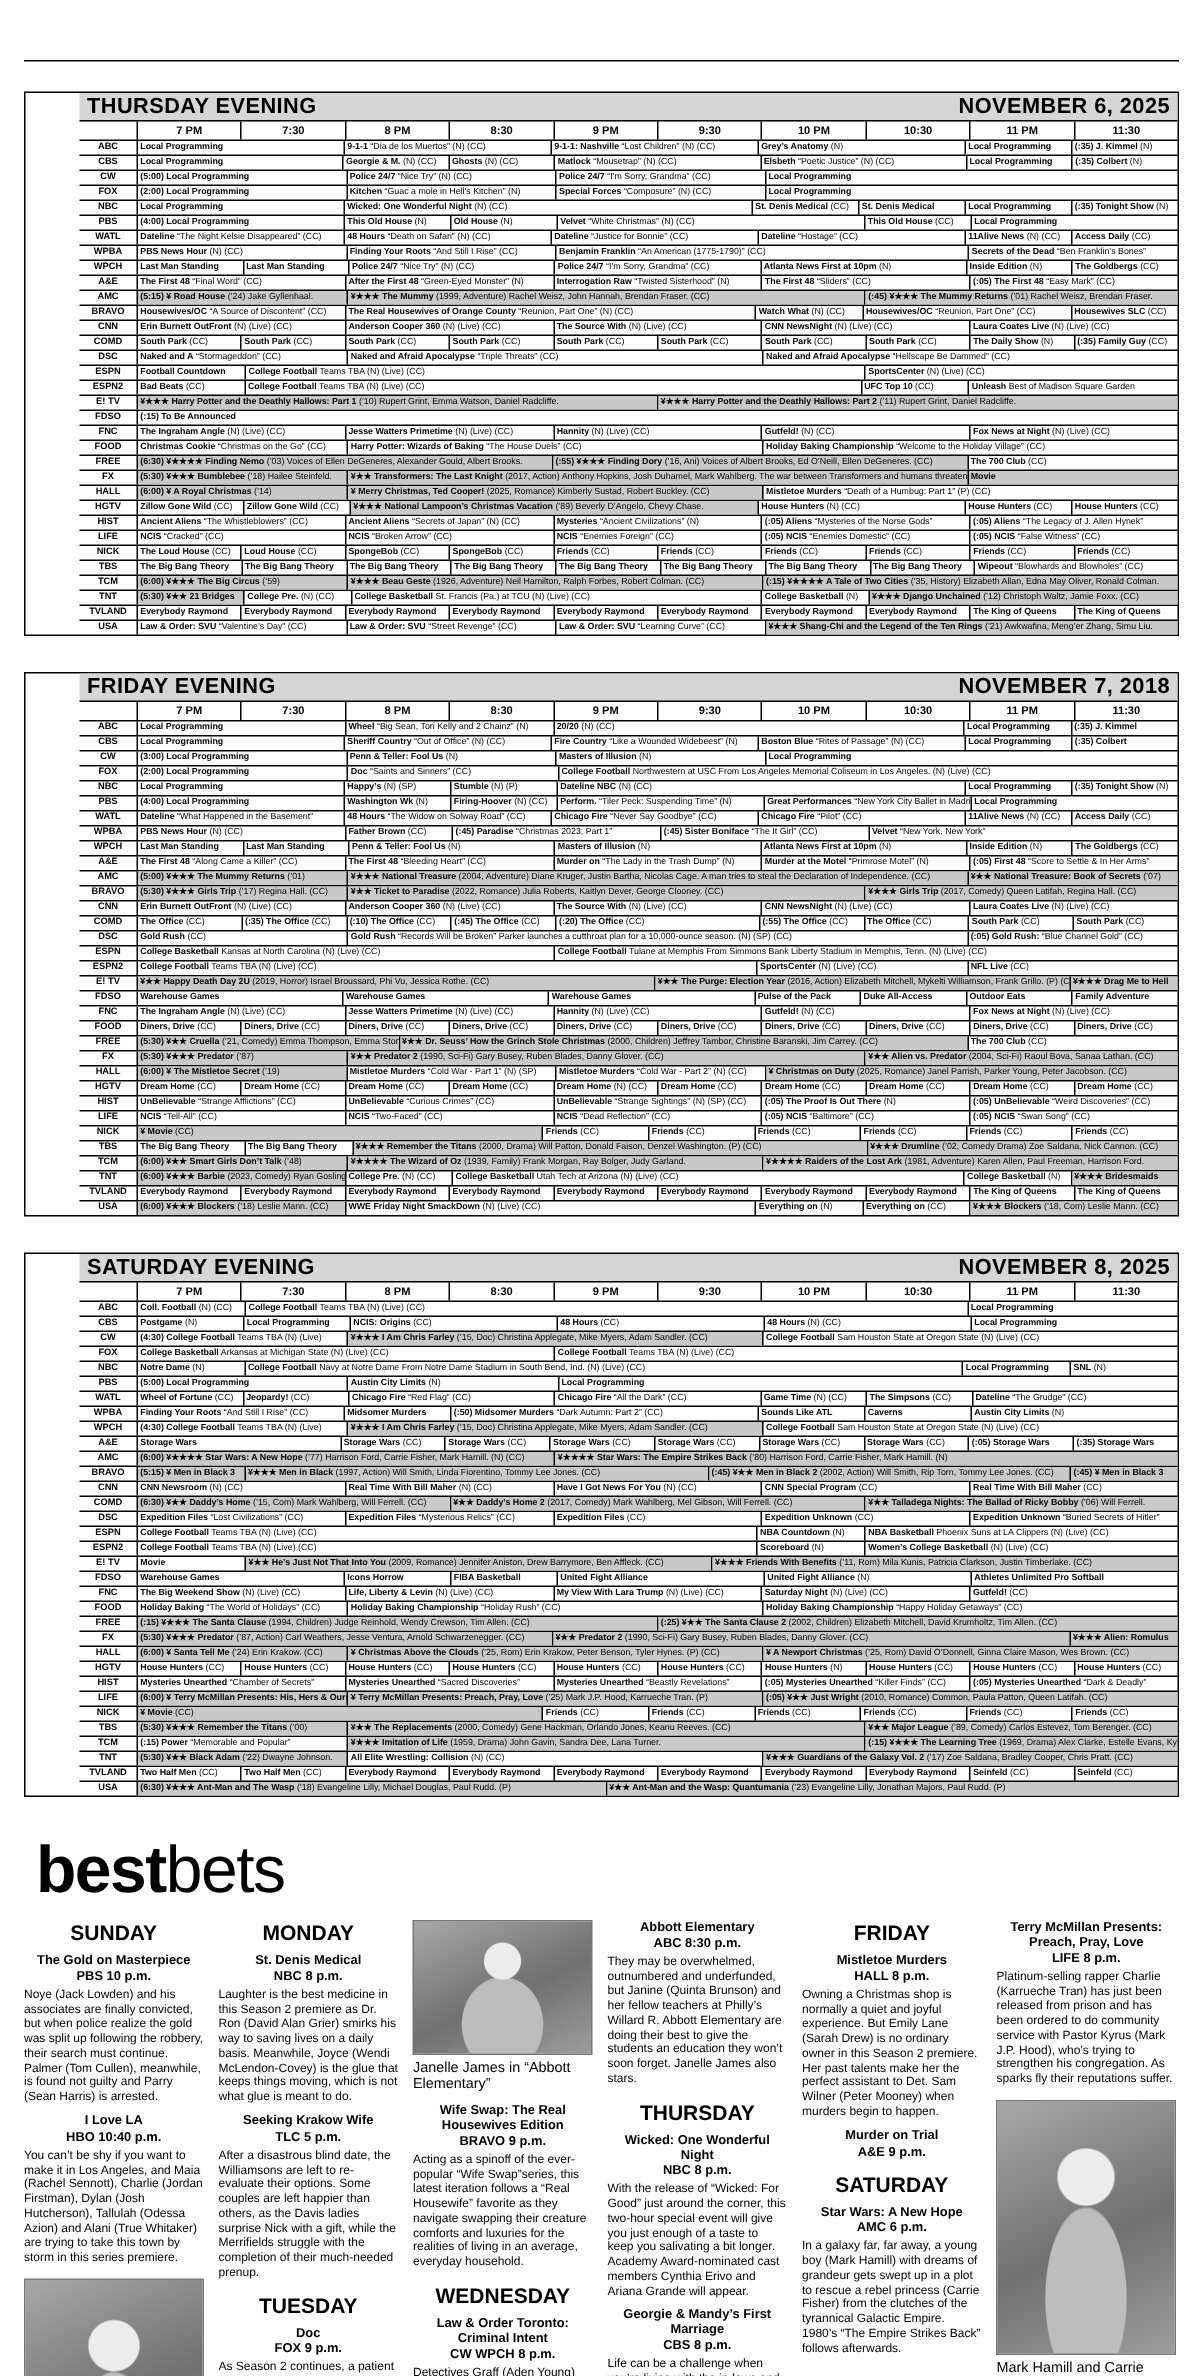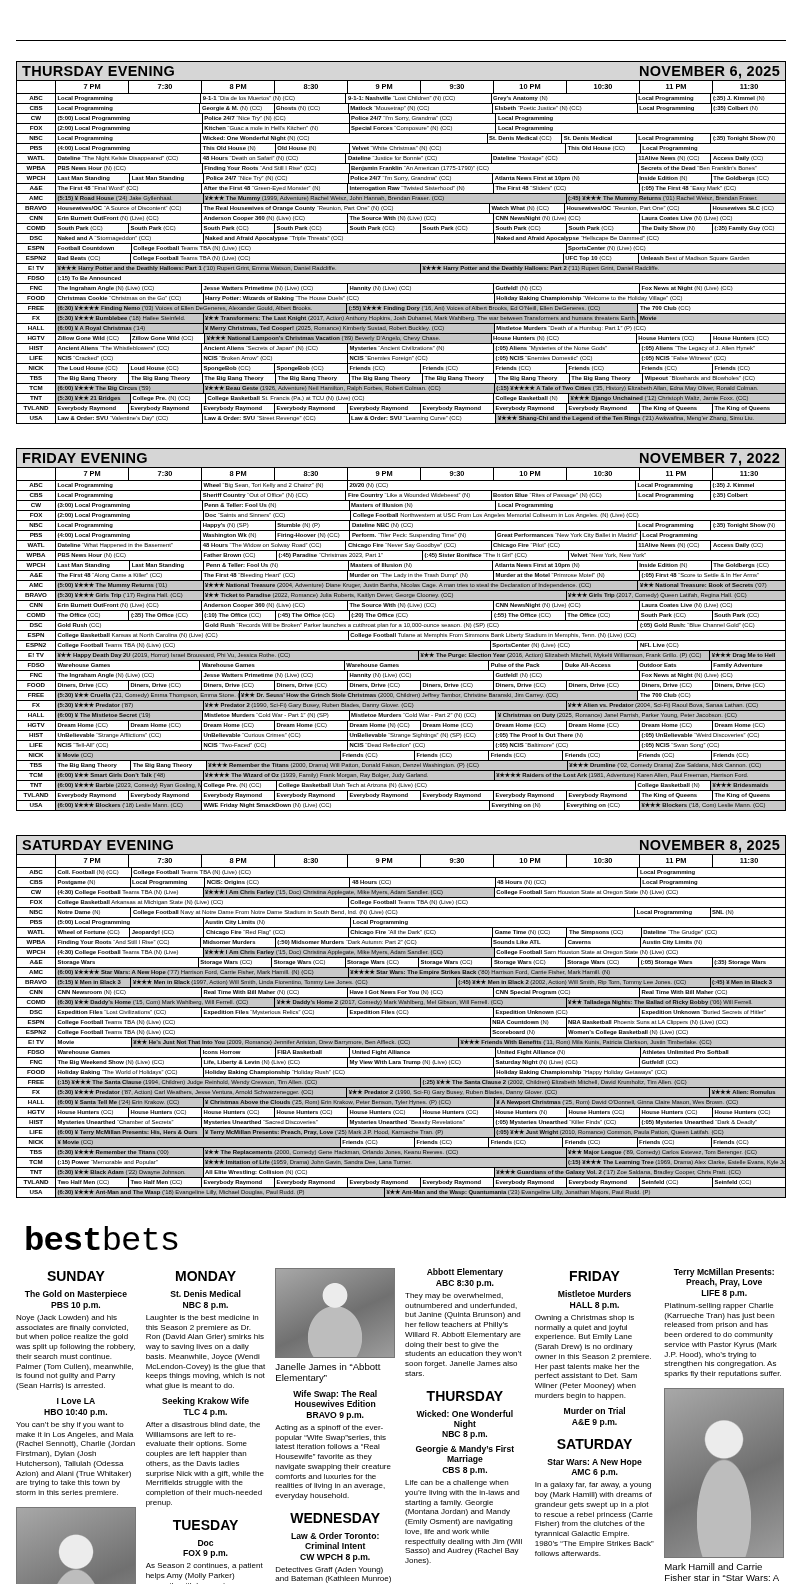--- a/index.html
+++ b/index.html
@@ -5,37 +5,37 @@
   html,body{margin:0;padding:0;background:#888;}
   #page{width:792px;height:1584px;background:#fff;color:#000;position:relative;
         font-family:"Liberation Sans",sans-serif;box-sizing:border-box;
         padding:34px 6px 0 16px;overflow:hidden;}
   
   .masthead{text-align:right;font-size:10.5px;font-weight:bold;letter-spacing:.2px;padding-right:4px;}
   .masthead .sep{margin:0 7px;font-size:9px;}
   .masthead .pg{font-size:13.5px;margin-left:2px;}
   .mastrule{border:none;border-top:1.7px solid #000;margin:6px 0 20px 0;}
   
-  .grid{border:1.3px solid #000;margin-bottom:24px;}
+  .grid{border:1.3px solid #000;margin-bottom:24px;padding-left:36px;}
   .gtitle{display:flex;justify-content:space-between;align-items:center;background:#d6d6d6;
           border-bottom:1.3px solid #000;padding:1px 5px;font-weight:bold;font-size:14.5px;letter-spacing:.3px;}
   .times{display:flex;border-bottom:1.3px solid #000;font-weight:bold;font-size:7.4px;height:12px;line-height:12px;text-align:center;}
   .times .chsp{width:38px;flex:none;border-right:1px solid #000;}
   .times .tc{flex:1 1 0px;border-right:.7px solid #000;min-width:0;}
   .times .tc:last-child{border-right:none;}
   .grow{display:flex;height:9px;border-bottom:.7px solid #000;}
   .grid .grow:last-child{border-bottom:none;}
   .ch{width:38px;flex:none;font-weight:bold;font-size:6.2px;line-height:8.8px;text-align:center;
       border-right:1px solid #000;overflow:hidden;}
   .pc{font-size:5.9px;line-height:8.7px;padding:0 1.5px;border-right:.7px solid #000;
       overflow:hidden;white-space:nowrap;min-width:0;}
   .pc:last-child{border-right:none;}
   .pc.g{background:#c9c9c9;}
   
-  .bb-head{font-size:34px;font-weight:bold;letter-spacing:-1px;margin:0 0 8px 8px;font-family:Liberation Mono, monospace;}
+  .bb-head{font-size:44px;font-weight:bold;letter-spacing:-1px;margin:0 0 8px 8px;}
   .bb-head .light{font-weight:normal;}
   .bb-cols{display:flex;gap:10px;padding-right:2px;}
   .bb-col{flex:1 1 0px;min-width:0;}
   .bb-col > :first-child{margin-top:0;}
   .bb-day{font-size:14px;font-weight:bold;text-align:center;margin:9px 0 2px;}
   .bb-title{font-size:8.6px;font-weight:bold;text-align:center;line-height:1.15;margin:6px 0 0;}
   .bb-sub{font-size:8.6px;font-weight:bold;text-align:center;margin:0 0 3px;}
   .bb-text{font-size:8px;line-height:1.22;}
   .bb-photo{width:100%;box-sizing:border-box;border:1px solid #777;margin-top:9px;
      background:
@@ -331,21 +331,21 @@
           <div class="ch">USA</div>
           <div class="pc" style="flex: 2 1 0px;"><b>Law &amp; Order: SVU</b> “Valentine’s Day” (CC)</div>
           <div class="pc" style="flex: 2 1 0px;"><b>Law &amp; Order: SVU</b> “Street Revenge” (CC)</div>
           <div class="pc" style="flex: 2 1 0px;"><b>Law &amp; Order: SVU</b> “Learning Curve” (CC)</div>
           <div class="pc g" style="flex: 4 1 0px;"><b>¥★★★ Shang-Chi and the Legend of the Ten Rings</b> (’21) Awkwafina, Meng’er Zhang, Simu Liu.</div>
         </div>
       </section>
       <section class="grid">
         <div class="gtitle">
           <span>FRIDAY EVENING</span>
-          <span>NOVEMBER 7, 2022</span>
+          <span>NOVEMBER 7, 2018</span>
         </div>
         <div class="times">
           <div class="chsp"></div>
           <div class="tc">7 PM</div>
           <div class="tc">7:30</div>
           <div class="tc">8 PM</div>
           <div class="tc">8:30</div>
           <div class="tc">9 PM</div>
           <div class="tc">9:30</div>
           <div class="tc">10 PM</div>
@@ -896,21 +896,21 @@
         <div class="bb-sub">HBO 10:40 p.m.</div>
         <div class="bb-text">You can’t be shy if you want to make it in Los Angeles, and Maia (Rachel Sennott), Charlie (Jordan Firstman), Dylan (Josh Hutcherson), Tallulah (Odessa Azion) and Alani (True Whitaker) are trying to take this town by storm in this series premiere.</div>
         <div class="bb-photo" style="height: 148px;"></div>
       </div>
       <div class="bb-col">
         <div class="bb-day">MONDAY</div>
         <div class="bb-title">St. Denis Medical</div>
         <div class="bb-sub">NBC 8 p.m.</div>
         <div class="bb-text">Laughter is the best medicine in this Season 2 premiere as Dr. Ron (David Alan Grier) smirks his way to saving lives on a daily basis. Meanwhile, Joyce (Wendi McLendon-Covey) is the glue that keeps things moving, which is not what glue is meant to do.</div>
         <div class="bb-title">Seeking Krakow Wife</div>
-        <div class="bb-sub">TLC 4 p.m.</div>
+        <div class="bb-sub">TLC 5 p.m.</div>
         <div class="bb-text">After a disastrous blind date, the Williamsons are left to re-evaluate their options. Some couples are left happier than others, as the Davis ladies surprise Nick with a gift, while the Merrifields struggle with the completion of their much-needed prenup.</div>
         <div class="bb-day">TUESDAY</div>
         <div class="bb-title">Doc</div>
         <div class="bb-sub">FOX 9 p.m.</div>
         <div class="bb-text">As Season 2 continues, a patient helps Amy (Molly Parker) reconcile with her past. Meanwhile, Michael (Omar Metwally) gets questioned about his actions during the hostage crisis, TJ (Patrick Walker) returns to work and Hannah (Emma Pfitzer Price) has a plan.</div>
       </div>
       <div class="bb-col">
         <div class="bb-photo" style="height: 90px;"></div>
         <div class="bb-cap">Janelle James in “Abbott Elementary”</div>
         <div class="bb-title">Wife Swap: The Real Housewives Edition</div>
@@ -921,20 +921,21 @@
         <div class="bb-sub">CW  WPCH 8 p.m.</div>
         <div class="bb-text">Detectives Graff (Aden Young) and Bateman (Kathleen Munroe) are on the case when a grocery chain executive is found dead. In order to get to the bottom of things, they must dive into the cutthroat business of selling food and corporate corruption.</div>
       </div>
       <div class="bb-col">
         <div class="bb-title">Abbott Elementary</div>
         <div class="bb-sub">ABC 8:30 p.m.</div>
         <div class="bb-text">They may be overwhelmed, outnumbered and underfunded, but Janine (Quinta Brunson) and her fellow teachers at Philly’s Willard R. Abbott Elementary are doing their best to give the students an education they won’t soon forget. Janelle James also stars.</div>
         <div class="bb-day">THURSDAY</div>
         <div class="bb-title">Wicked: One Wonderful Night</div>
         <div class="bb-sub">NBC 8 p.m.</div>
+        <div class="bb-text">With the release of “Wicked: For Good” just around the corner, this two-hour special event will give you just enough of a taste to keep you salivating a bit longer. Academy Award-nominated cast members Cynthia Erivo and Ariana Grande will appear.</div>
         <div class="bb-title">Georgie &amp; Mandy’s First Marriage</div>
         <div class="bb-sub">CBS 8 p.m.</div>
         <div class="bb-text">Life can be a challenge when you’re living with the in-laws and starting a family. Georgie (Montana Jordan) and Mandy (Emily Osment) are navigating love, life and work while respectfully dealing with Jim (Will Sasso) and Audrey (Rachel Bay Jones).</div>
       </div>
       <div class="bb-col">
         <div class="bb-day">FRIDAY</div>
         <div class="bb-title">Mistletoe Murders</div>
         <div class="bb-sub">HALL 8 p.m.</div>
         <div class="bb-text">Owning a Christmas shop is normally a quiet and joyful experience. But Emily Lane (Sarah Drew) is no ordinary owner in this Season 2 premiere. Her past talents make her the perfect assistant to Det. Sam Wilner (Peter Mooney) when murders begin to happen.</div>
         <div class="bb-title">Murder on Trial</div>

